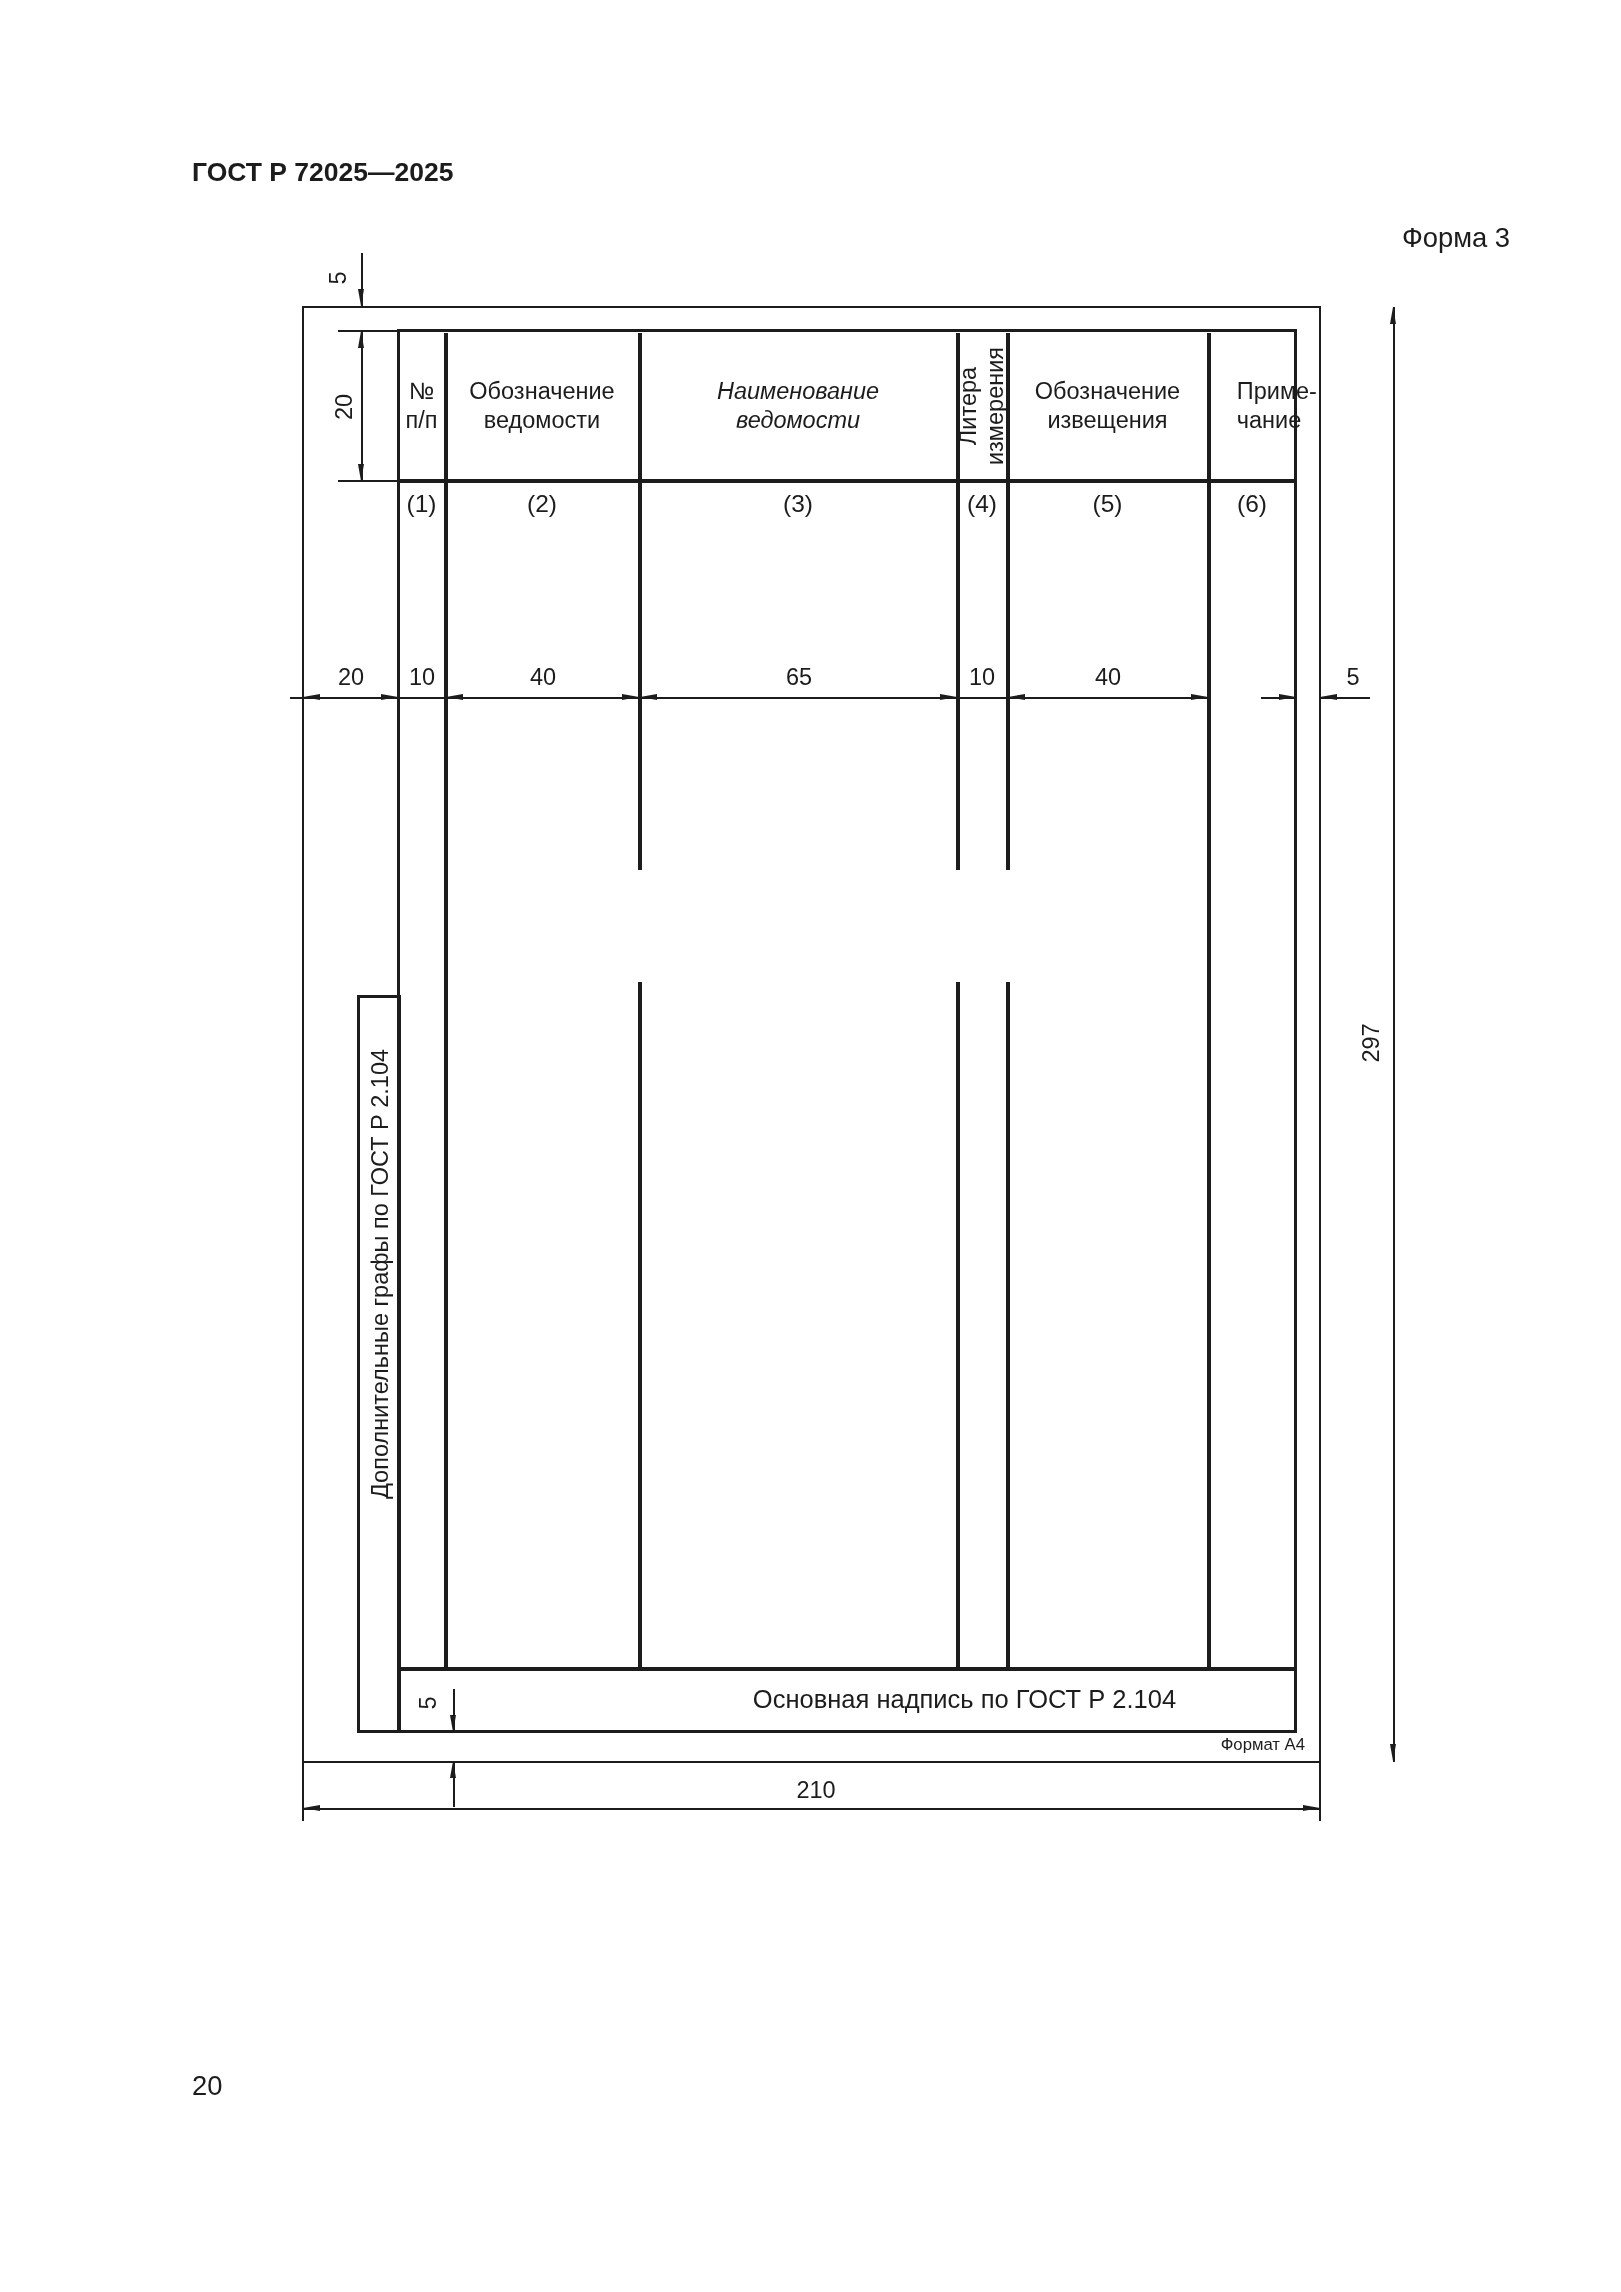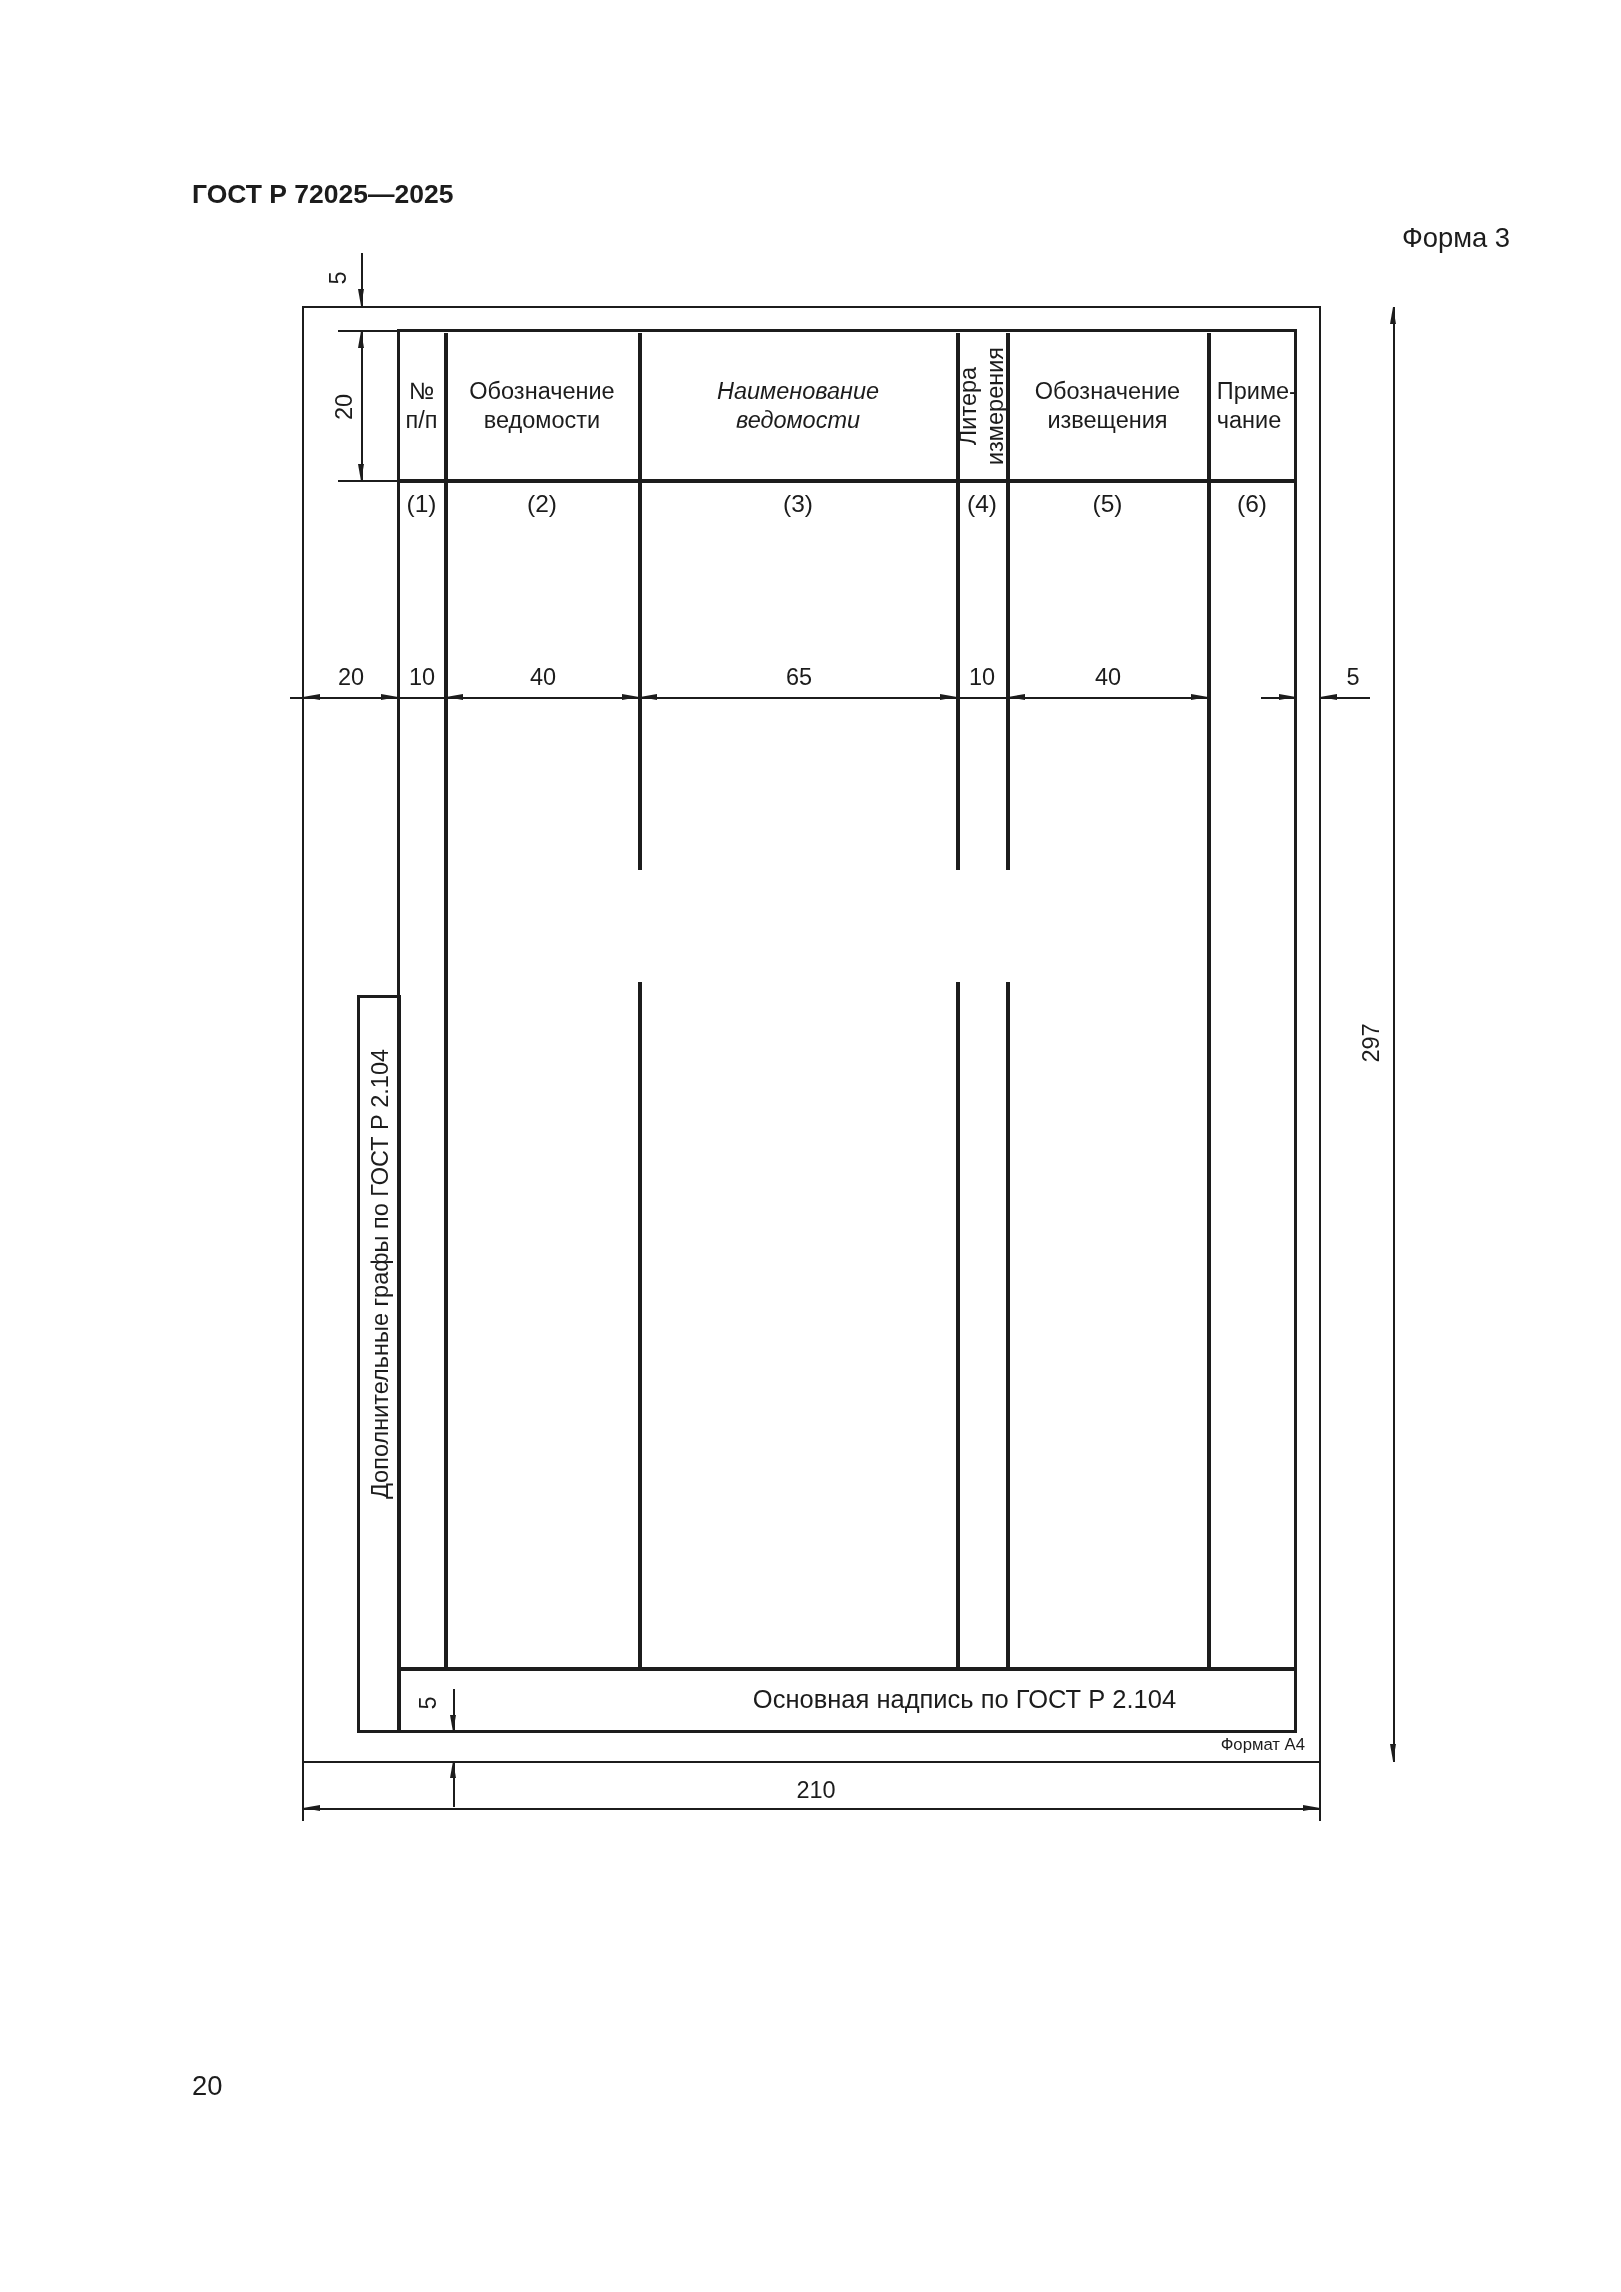--- a/index.html
+++ b/index.html
@@ -6,37 +6,37 @@
   #canvas{
     position:relative;width:1621px;height:2293px;background:#ffffff;
     font-family:"Liberation Sans",sans-serif;color:#1c1c1c;overflow:hidden;
   }
   .t{position:absolute;color:#1c1c1c;}
   .line{position:absolute;background:#1c1c1c;}
   .rect{position:absolute;box-sizing:border-box;border:3.9px solid #1c1c1c;background:transparent;}
   .thinrect{position:absolute;box-sizing:border-box;border:2px solid #1c1c1c;background:transparent;}
   .hc{position:absolute;display:flex;align-items:center;justify-content:center;
       text-align:center;white-space:pre-line;font-size:23.5px;line-height:1.25;}
-  .hc.left{justify-content:flex-start;text-align:left;padding-left:9.8px;box-sizing:border-box;}
+  .hc.left{justify-content:flex-start;text-align:left;padding-left:9.8px;box-sizing:border-box;margin-left:20px;}
   .num{position:absolute;display:flex;align-items:center;justify-content:center;font-size:24.5px;}
   .rot{position:absolute;transform:translate(-50%,-50%) rotate(-90deg);white-space:nowrap;font-size:23.5px;}
   .rotc{transform:rotate(-90deg);white-space:pre-line;text-align:center;line-height:1.15;font-size:23.5px;}
   .dlabel{position:absolute;transform:translate(-50%,-50%);font-size:23.5px;white-space:nowrap;}
   .aL,.aR,.aU,.aD{position:absolute;width:0;height:0;}
   .aL{border-top:3.9px solid transparent;border-bottom:3.9px solid transparent;border-right:17.6px solid #1c1c1c;}
   .aR{border-top:3.9px solid transparent;border-bottom:3.9px solid transparent;border-left:17.6px solid #1c1c1c;}
   .aU{border-left:3.9px solid transparent;border-right:3.9px solid transparent;border-bottom:17.6px solid #1c1c1c;}
   .aD{border-left:3.9px solid transparent;border-right:3.9px solid transparent;border-top:17.6px solid #1c1c1c;}
 </style>
 </head>
 <body>
 
 <div id="canvas">
 
-  <div class="t" style="left:192px;top:157px;font-size:26.5px;font-weight:bold;margin-top:22px;">ГОСТ Р 72025—2025</div>
+  <div class="t" style="left:192px;top:157px;font-size:26.5px;font-weight:bold;">ГОСТ Р 72025—2025</div>
   <div class="t" style="left:1456px;top:238px;transform:translate(-50%,-50%);font-size:27.4px;">Форма 3</div>
   <div class="t" style="left:192px;top:2070px;font-size:27.4px;">20</div>
 
   <div class="thinrect" style="left:302px;top:306px;width:1019px;height:1457px;"></div>
 
   <div class="rect" style="left:397px;top:329px;width:900px;height:1404px;"></div>
 
   <div class="rect" style="left:357px;top:995px;width:44px;height:738px;"></div>
 
   <div class="line" style="left:397px;top:479px;width:900px;height:3.9px;"></div>

